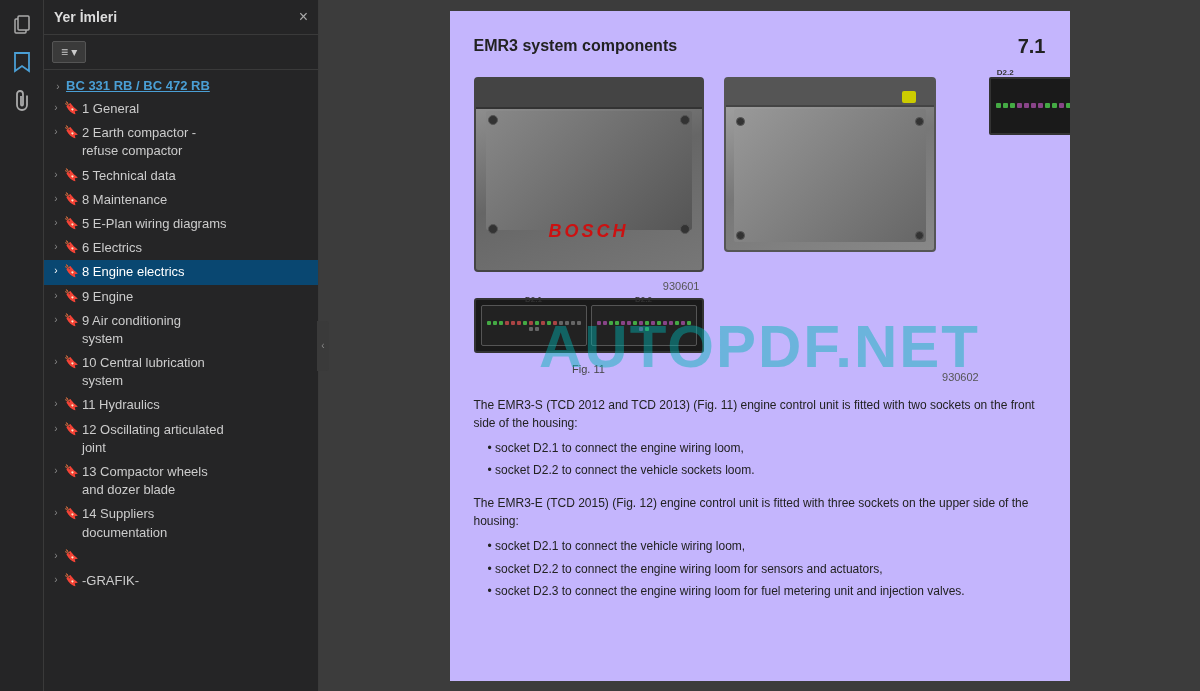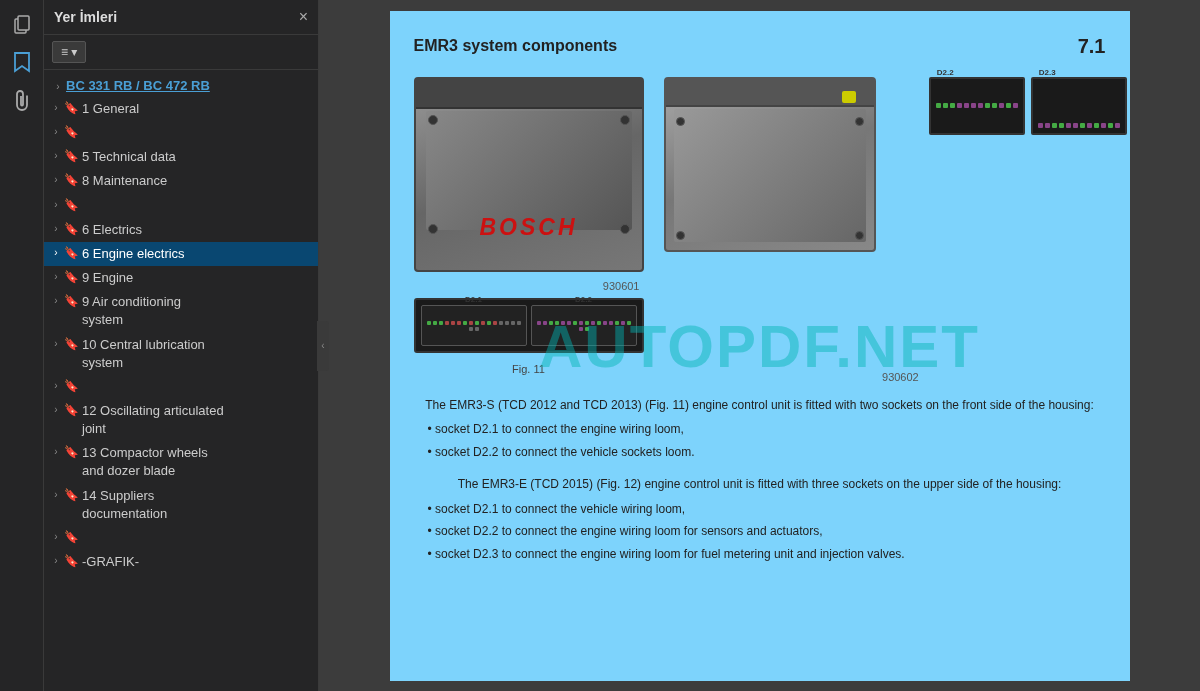--- a/index.html
+++ b/index.html
@@ -169,22 +169,22 @@
       font-weight: 700;
       color: rgba(0,180,180,0.45);
       letter-spacing: 2px;
       pointer-events: none;
       z-index: 10;
       white-space: nowrap;
     }
 
     
     .doc-page {
-      background: #7dd3fc;
-      width: 740px;
+      background: #c4b5fd;
+      width: 620px;
       height: 670px;
       overflow-y: auto;
       padding: 20px 24px;
       color: #222;
       font-size: 12px;
       line-height: 1.5;
       position: relative;
     }
     .doc-page::-webkit-scrollbar { width: 8px; }
     .doc-page::-webkit-scrollbar-track { background: #555; }
@@ -208,21 +208,20 @@
       font-size: 11px;
       color: #444;
       margin: 4px 0 8px 0;
     }
 
     .doc-text {
       font-size: 12px;
       color: #222;
       margin-bottom: 6px;
       line-height: 1.55;
-      text-align: center;
     }
     .doc-bullet {
       font-size: 12px;
       color: #222;
       margin-left: 14px;
       margin-bottom: 4px;
       line-height: 1.55;
     }
     .doc-bullet::before {
       content: '• ';
@@ -275,63 +274,66 @@
       </div>
 
       <div class="tree-item">
         <span class="tree-chevron">›</span>
         <span class="tree-bookmark">🔖</span>
         <span class="item-text">1 General</span>
       </div>
       <div class="tree-item">
         <span class="tree-chevron">›</span>
         <span class="tree-bookmark">🔖</span>
+        <span class="item-text">2 Earth compactor -<br>refuse compactor</span>
       </div>
       <div class="tree-item">
         <span class="tree-chevron">›</span>
         <span class="tree-bookmark">🔖</span>
         <span class="item-text">5 Technical data</span>
       </div>
       <div class="tree-item">
         <span class="tree-chevron">›</span>
         <span class="tree-bookmark">🔖</span>
         <span class="item-text">8 Maintenance</span>
       </div>
       <div class="tree-item">
         <span class="tree-chevron">›</span>
         <span class="tree-bookmark">🔖</span>
+        <span class="item-text">5 E-Plan wiring diagrams</span>
       </div>
       <div class="tree-item">
         <span class="tree-chevron">›</span>
         <span class="tree-bookmark">🔖</span>
         <span class="item-text">6 Electrics</span>
       </div>
       <div class="tree-item active">
         <span class="tree-chevron">›</span>
         <span class="tree-bookmark">🔖</span>
-        <span class="item-text">6 Engine electrics</span>
+        <span class="item-text">8 Engine electrics</span>
       </div>
       <div class="tree-item">
         <span class="tree-chevron">›</span>
         <span class="tree-bookmark">🔖</span>
         <span class="item-text">9 Engine</span>
       </div>
       <div class="tree-item">
         <span class="tree-chevron">›</span>
         <span class="tree-bookmark">🔖</span>
         <span class="item-text">9 Air conditioning<br>system</span>
       </div>
       <div class="tree-item">
         <span class="tree-chevron">›</span>
         <span class="tree-bookmark">🔖</span>
         <span class="item-text">10 Central lubrication<br>system</span>
       </div>
       <div class="tree-item">
         <span class="tree-chevron">›</span>
         <span class="tree-bookmark">🔖</span>
+        <span class="item-text">11 Hydraulics</span>
       </div>
       <div class="tree-item">
         <span class="tree-chevron">›</span>
         <span class="tree-bookmark">🔖</span>
         <span class="item-text">12 Oscillating articulated<br>joint</span>
       </div>
       <div class="tree-item">
         <span class="tree-chevron">›</span>
         <span class="tree-bookmark">🔖</span>
         <span class="item-text">13 Compactor wheels<br>and dozer blade</span>
@@ -369,21 +371,21 @@
     <div style="display:flex;gap:20px;margin-bottom:10px;">
 
       <div style="display:flex;flex-direction:column;align-items:center;gap:4px;">
 
         <div style="width:230px;height:195px;background:linear-gradient(160deg,#999,#666,#777);border:2px solid #444;border-radius:4px;position:relative;display:flex;align-items:flex-end;justify-content:center;padding-bottom:30px;">
 
           <div style="position:absolute;top:0;left:0;right:0;height:30px;background:#444;border-bottom:2px solid #333;display:flex;gap:3px;padding:3px;"></div>
 
           <div style="position:absolute;top:32px;left:10px;right:10px;bottom:40px;background:linear-gradient(135deg,#888,#555);border-radius:2px;"></div>
 
-          <div style="position:absolute;bottom:25px;left:50%;transform:translateX(-50%);color:#cc1111;font-size:23px;font-weight:900;font-style:italic;letter-spacing:3px;">BOSCH</div>
+          <div style="position:absolute;bottom:25px;left:50%;transform:translateX(-50%);color:#cc1111;font-size:18px;font-weight:900;font-style:italic;letter-spacing:3px;">BOSCH</div>
 
           <div style="position:absolute;top:36px;left:12px;width:10px;height:10px;border-radius:50%;background:#333;border:1px solid #555;"></div>
           <div style="position:absolute;top:36px;right:12px;width:10px;height:10px;border-radius:50%;background:#333;border:1px solid #555;"></div>
           <div style="position:absolute;bottom:36px;left:12px;width:10px;height:10px;border-radius:50%;background:#333;border:1px solid #555;"></div>
           <div style="position:absolute;bottom:36px;right:12px;width:10px;height:10px;border-radius:50%;background:#333;border:1px solid #555;"></div>
         </div>
         <span class="part-num" style="font-size:11px;color:#555;align-self:flex-end;margin-right:4px;">930601</span>
 
         <div style="width:230px;height:55px;background:#1a1a1a;border:2px solid #333;border-radius:3px;display:flex;gap:4px;padding:5px;position:relative;">
 

